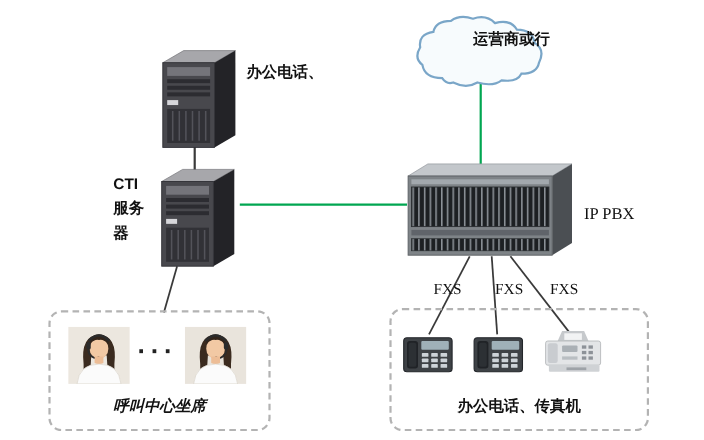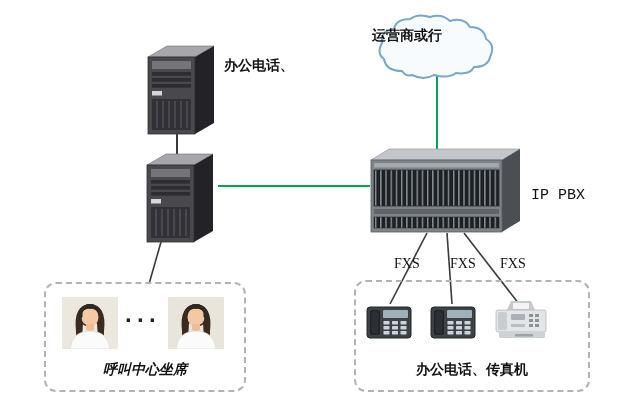--- a/index.html
+++ b/index.html
@@ -2,29 +2,29 @@
 <html><head>
 <meta charset="utf-8">
 <style>
   * { margin:0; padding:0; box-sizing:border-box; }
   html,body { background:#ffffff; }
   body { font-family:"Liberation Sans", sans-serif; }
   .canvas { position:relative; width:640px; height:400px; background:#fff; overflow:hidden; }
   .abs { position:absolute; }
   #connectors { position:absolute; left:0; top:0; width:640px; height:400px; pointer-events:none; }
   .cn-label { font-weight:700; font-size:14px; color:#111; }
-  .serif-label { font-family:Liberation Mono, monospace; font-size:15px; color:#111; }
+  .serif-label { font-family:Liberation Serif, serif; font-size:15px; color:#111; }
   .dashed-box { border:2px dashed #b3b3b3; border-radius:12px; }
 
   .node-biz-tower { left:142px; top:44px; width:74px; height:92px; }
   .node-cti-tower { left:141px; top:152px; width:74px; height:92px; }
   .label-biz { left:224px; top:54px; line-height:22px; }
   .label-cti { left:103px; top:156px; line-height:22px; }
   .cloud-svg { left:372px; top:13px; width:128px; height:70px; }
-  .cloud-text { left:372px; top:26px; width:128px; text-align:left; line-height:19px; }
+  .cloud-text { left:372px; top:26px; width:128px; text-align:right; line-height:19px; }
   .node-pbx { left:368px; top:147px; width:154px; height:88px; }
   .label-pbx { left:531px; top:187px; }
   .box-callcenter { left:44px; top:282px; width:202px; height:110px; }
   .agent1 { left:62px; top:297px; width:56px; height:52px; }
   .agent2 { left:168px; top:297px; width:56px; height:52px; }
   .agent2 svg { transform:scaleX(-1); }
   .dots { left:116px; top:306px; width:54px; text-align:center; font-size:24px; font-weight:700; letter-spacing:4px; color:#222; }
   .label-callcenter { left:44px; top:361px; width:202px; text-align:center;font-style:italic; }
   .box-office { left:354px; top:280px; width:236px; height:112px; }
   .phone1 { left:366px; top:302px; width:46px; height:40px; }
@@ -91,20 +91,25 @@
       <g stroke="#53535a" stroke-width="1.4">
         <line x1="15" y1="57" x2="15" y2="84"></line>
           <line x1="21" y1="57" x2="21" y2="84"></line>
         <line x1="27" y1="57" x2="27" y2="84"></line>
           <line x1="33" y1="57" x2="33" y2="84"></line>
         <line x1="39" y1="57" x2="39" y2="84"></line>
           <line x1="45" y1="57" x2="45" y2="84"></line>
       </g>
     </svg>
   </div>
+  <div class="abs cn-label label-cti">
+    <div>CTI</div>
+    <div>服务</div>
+    <div>器</div>
+  </div>
 
   <div class="abs cloud-svg">
     <svg viewBox="0 0 128 70">
       <path d="M30 58 Q14 58 12 46 Q4 40 10 30 Q8 18 22 16 Q24 6 38 6 Q46 0 58 4 Q70 0 78 8 Q92 4 98 14 Q112 14 114 26 Q124 32 118 44 Q116 54 102 54 Q98 62 84 60 Q76 66 62 62 Q52 68 40 62 Q34 64 30 58 Z" fill="#f7fbfd" stroke-width="2" stroke="#7AA6C8"></path>
     </svg>
   </div>
   <div class="abs cn-label cloud-text">
     <div>运营商或行</div>
   </div>
 

